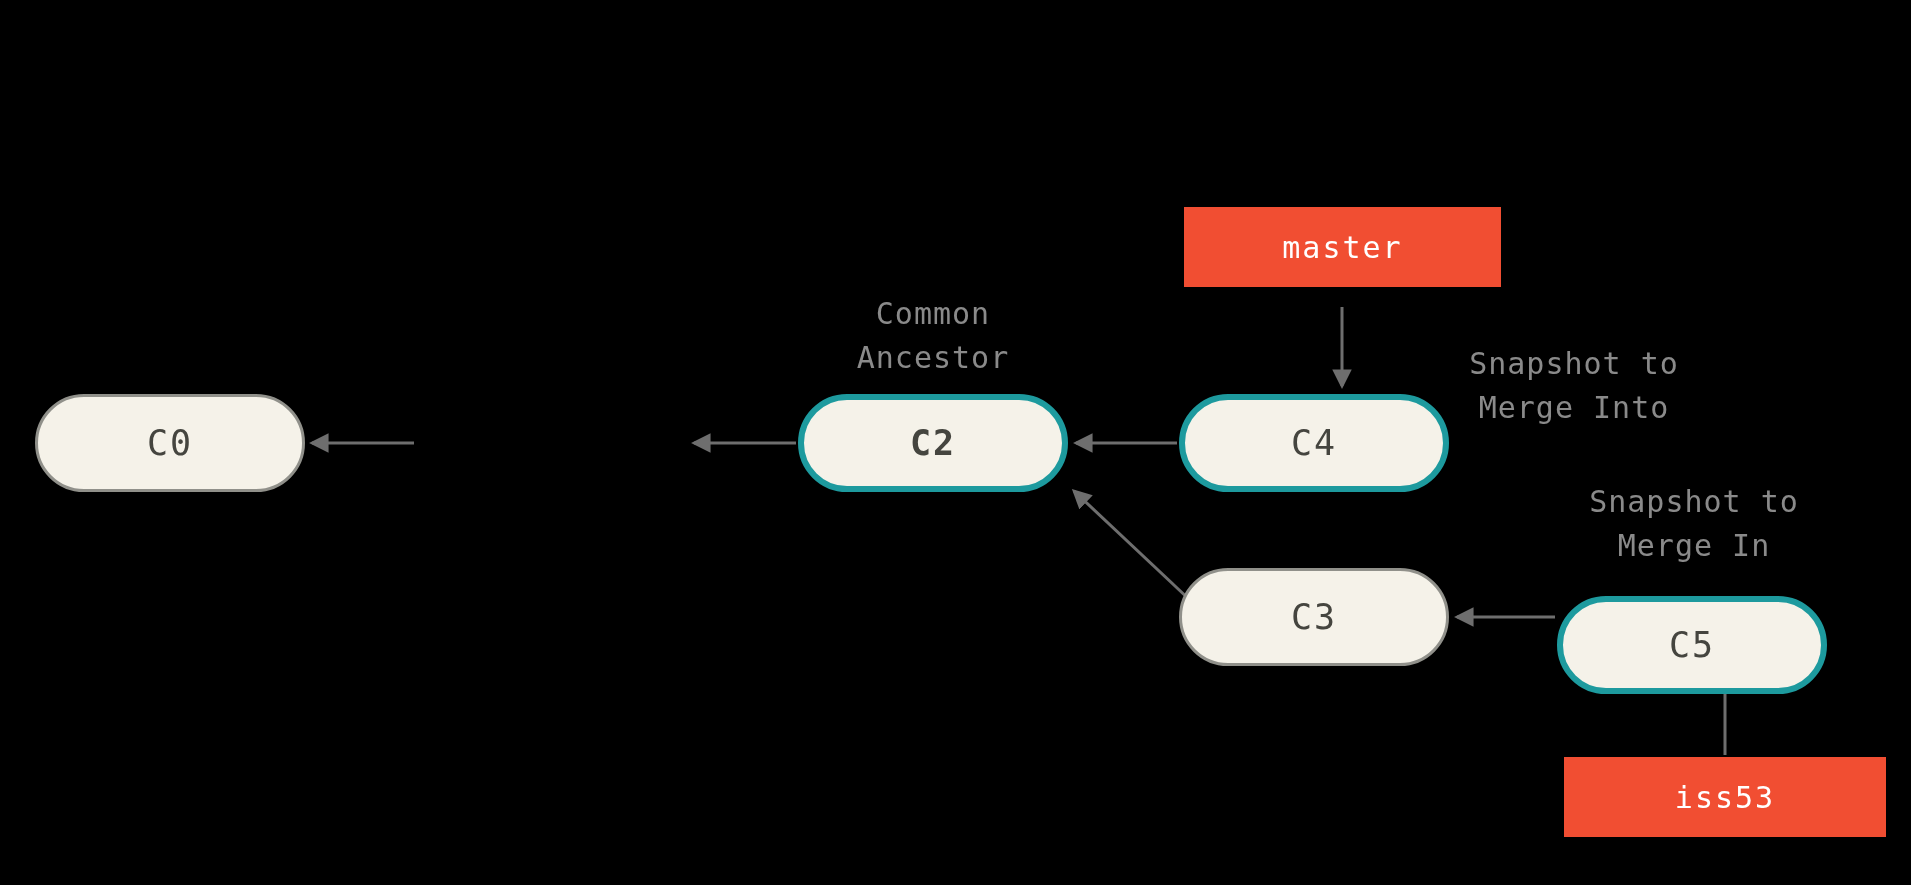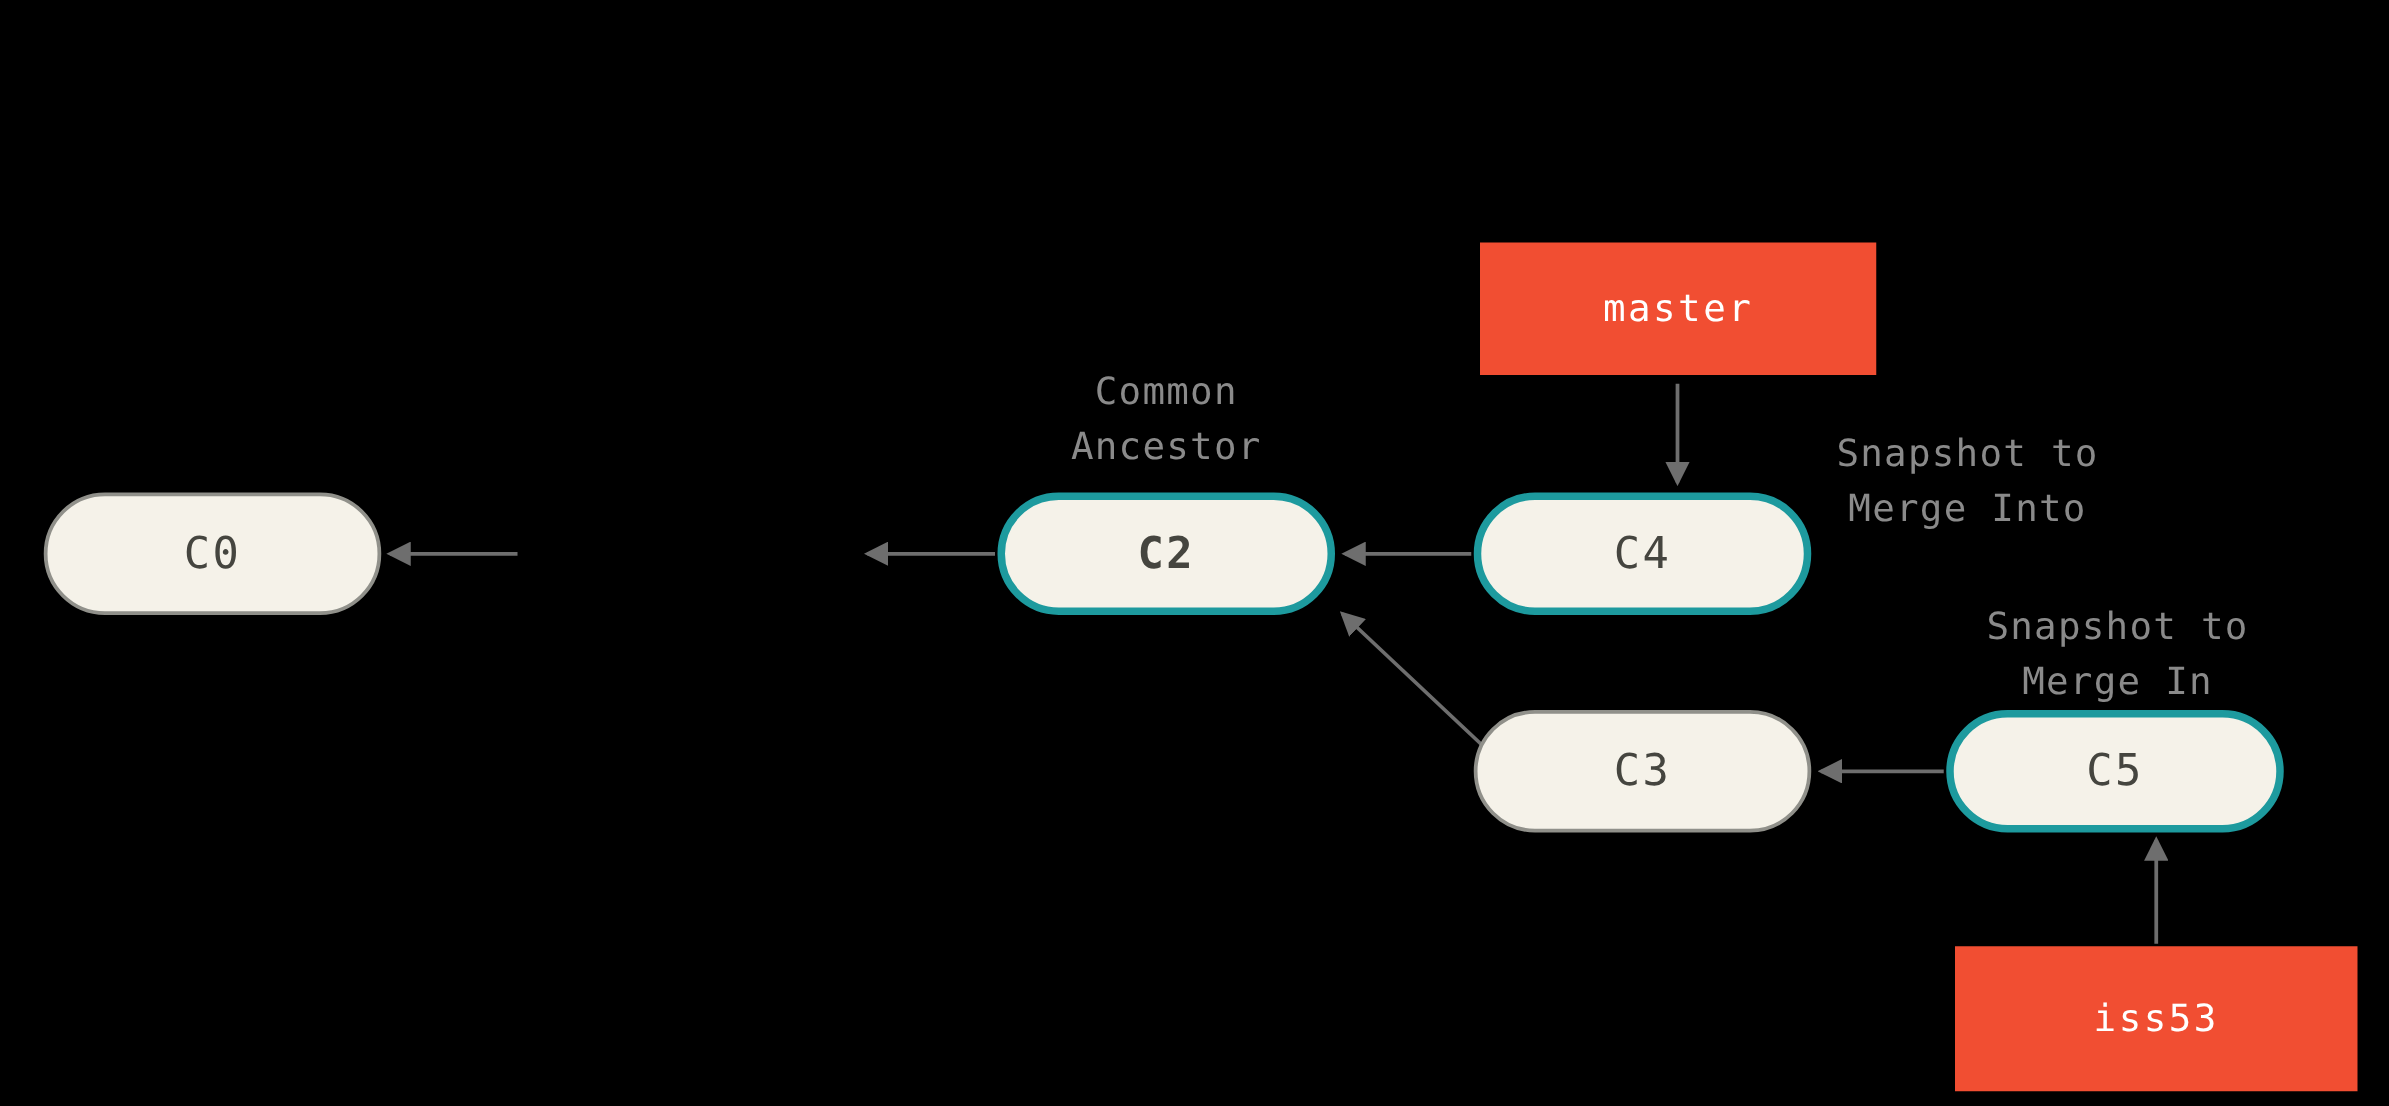--- a/index.html
+++ b/index.html
@@ -71,24 +71,24 @@
     color: var(--annotation-text);
     white-space: pre-line;
     letter-spacing: 1px;
   }
   
   .node-c0 { left: 35px;   top: 394px; }
   .node-c1 { left: 416px;  top: 394px; }
   .node-c2 { left: 798px;  top: 394px; font-weight: bold; }
   .node-c4 { left: 1179px; top: 394px; text-align: center; }
   .node-c3 { left: 1179px; top: 568px; align-items: center; }
-  .node-c5 { left: 1557px; top: 568px; }
+  .node-c5 { left: 1557px; top: 596px; }
   
-  .branch-master { left: 1184px; top: 194px; width: 317px; height: 106px; }
-  .branch-iss53  { left: 1564px; top: 757px; width: 322px; height: 116px; }
+  .branch-master { left: 1184px; top: 207px; width: 317px; height: 80px; }
+  .branch-iss53  { left: 1564px; top: 757px; width: 322px; height: 80px; }
   
   .annotation-common     { left: 733px;  top: 292px; }
   .annotation-merge-into { left: 1374px; top: 342px; }
   .annotation-merge-in   { left: 1494px; top: 480px; }
 </style>
 </head>
 <body>
 
 <div class="canvas">
 

